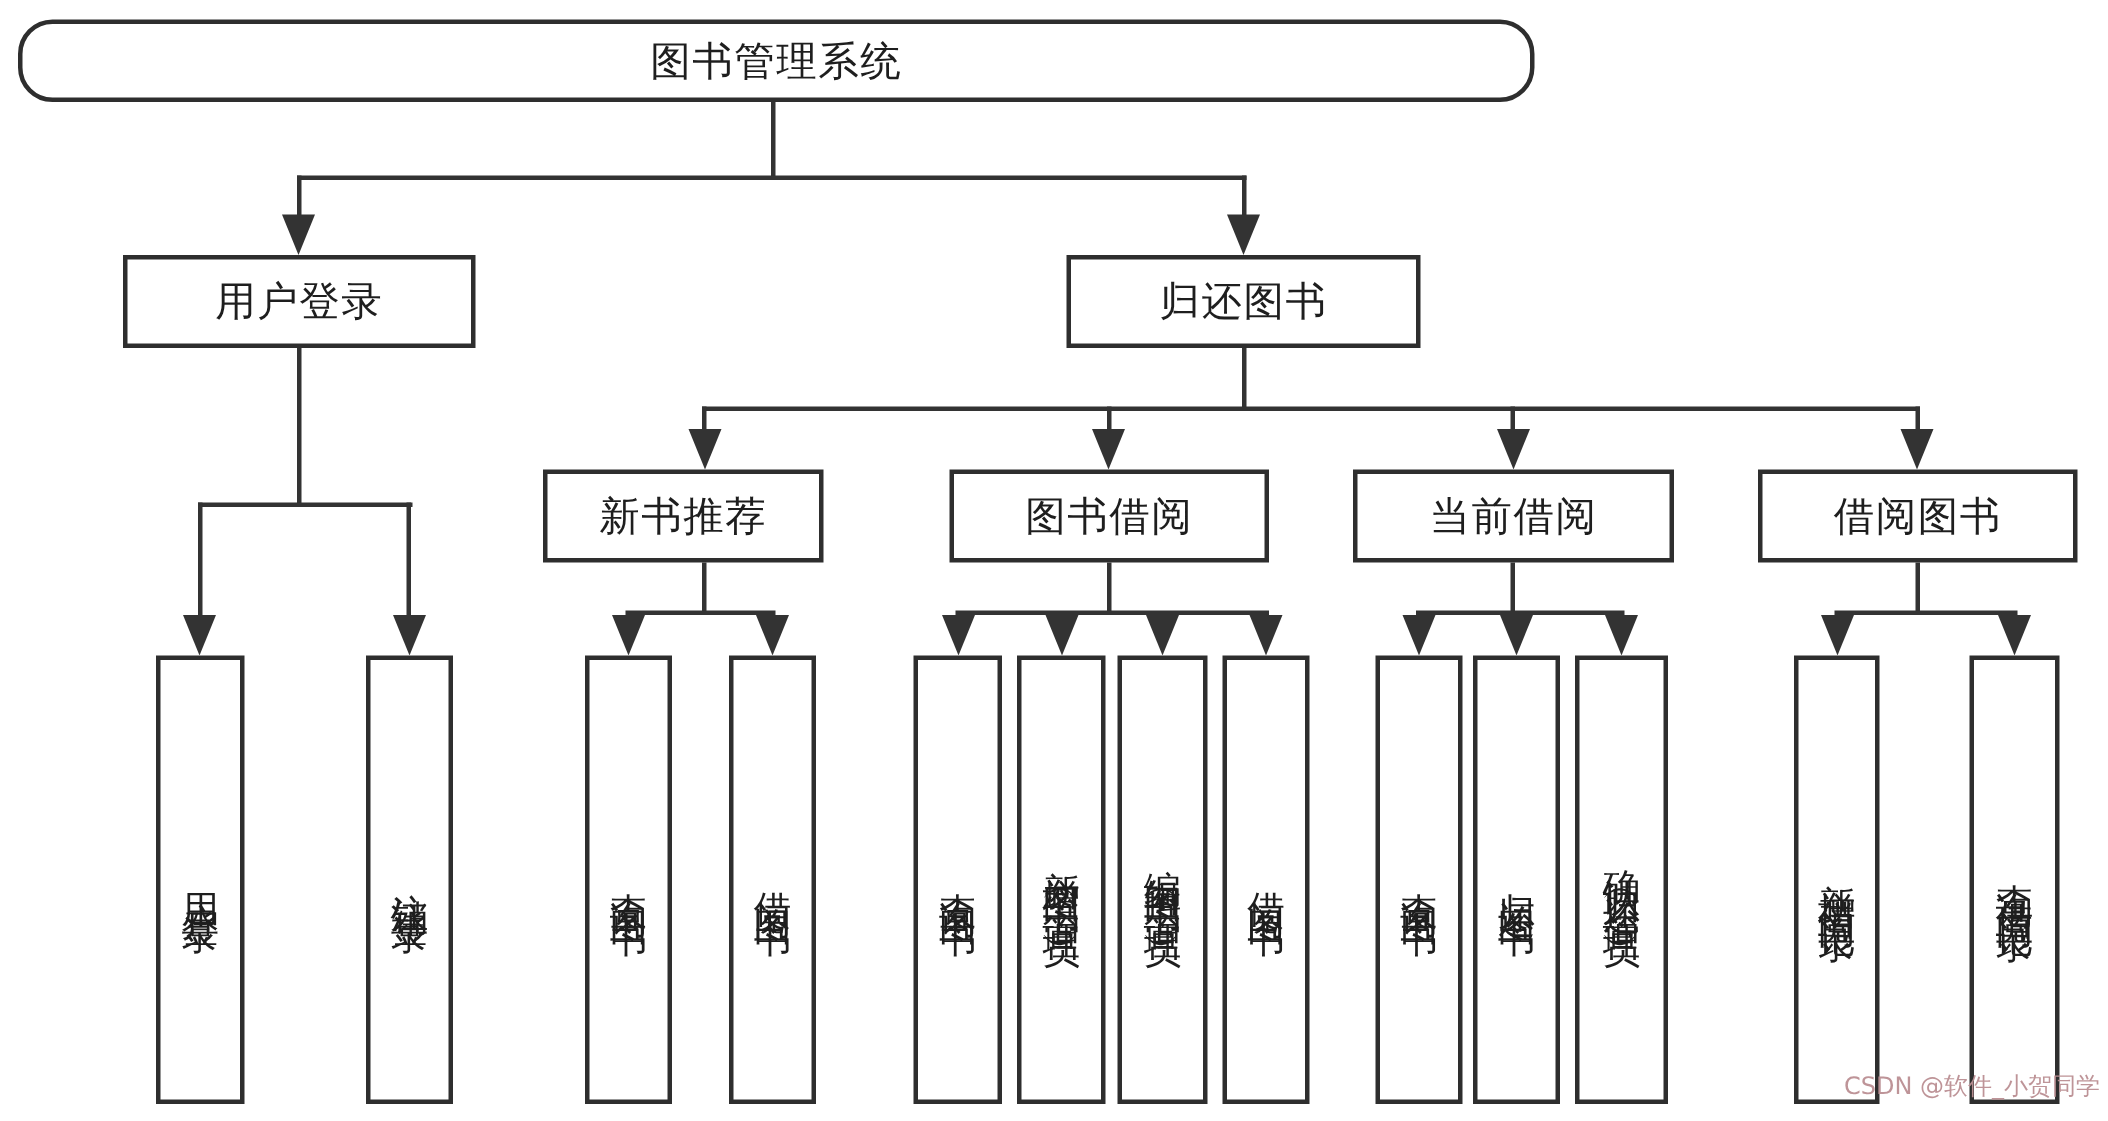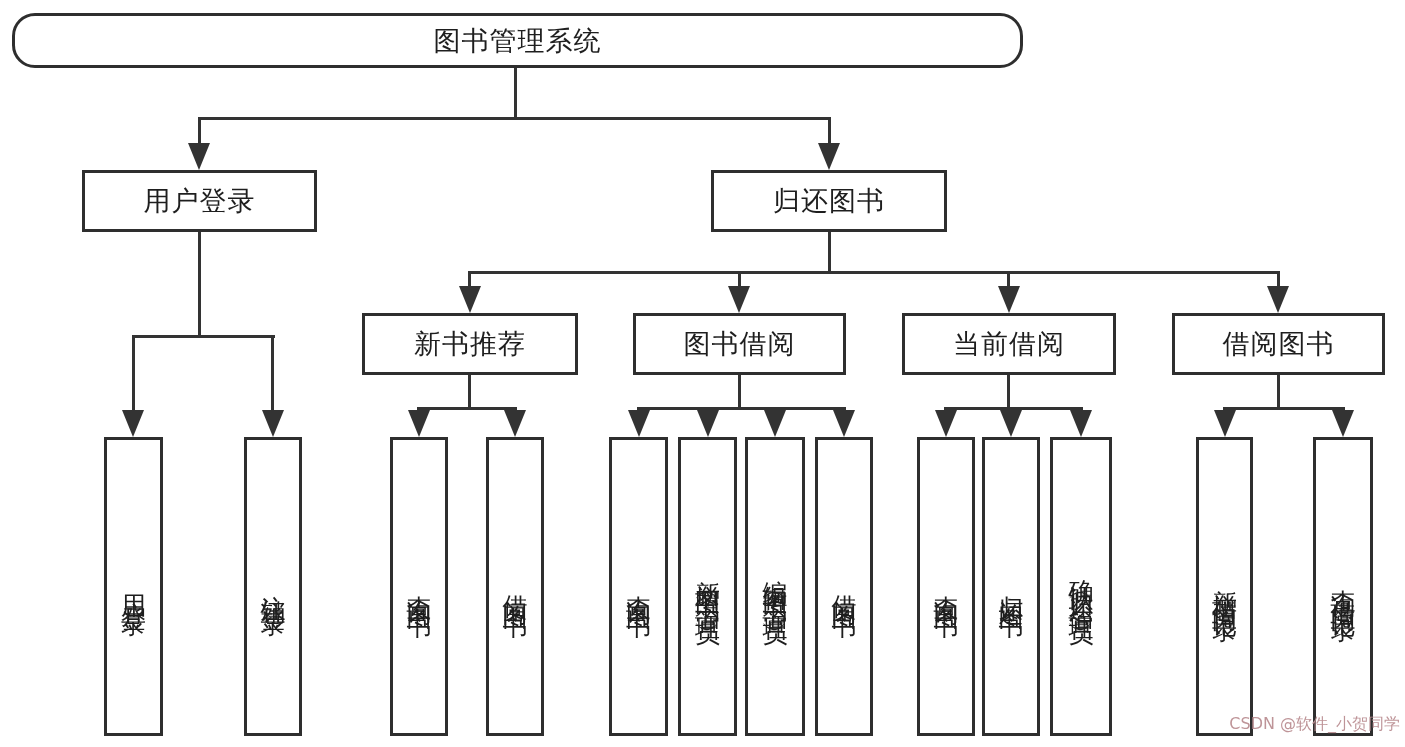--- a/index.html
+++ b/index.html
@@ -62,21 +62,21 @@
   <div class="h" style="left:468px;top:271px;width:812px;"></div>
   <div class="v" style="left:468px;top:271px;height:20px;"></div>
   <div class="arr" style="left:459px;top:286px;"></div>
   <div class="v" style="left:738px;top:271px;height:20px;"></div>
   <div class="arr" style="left:728px;top:286px;"></div>
   <div class="v" style="left:1007px;top:271px;height:20px;"></div>
   <div class="arr" style="left:998px;top:286px;"></div>
   <div class="v" style="left:1277px;top:271px;height:20px;"></div>
   <div class="arr" style="left:1267px;top:286px;"></div>
 
-  <div class="node" style="left:362px;top:313px;width:216px;height:62px;align-items:center;">
+  <div class="node" style="left:362px;top:313px;width:187px;height:62px;align-items:center;">
     <span class="hlabel">新书推荐</span>
   </div>
   <div class="node" style="left:633px;top:313px;width:213px;height:62px;">
     <span class="hlabel">图书借阅</span>
   </div>
   <div class="node" style="left:902px;top:313px;width:214px;height:62px;">
     <span class="hlabel">当前借阅</span>
   </div>
   <div class="node" style="left:1172px;top:313px;width:213px;height:62px;">
     <span class="hlabel">借阅图书</span>

